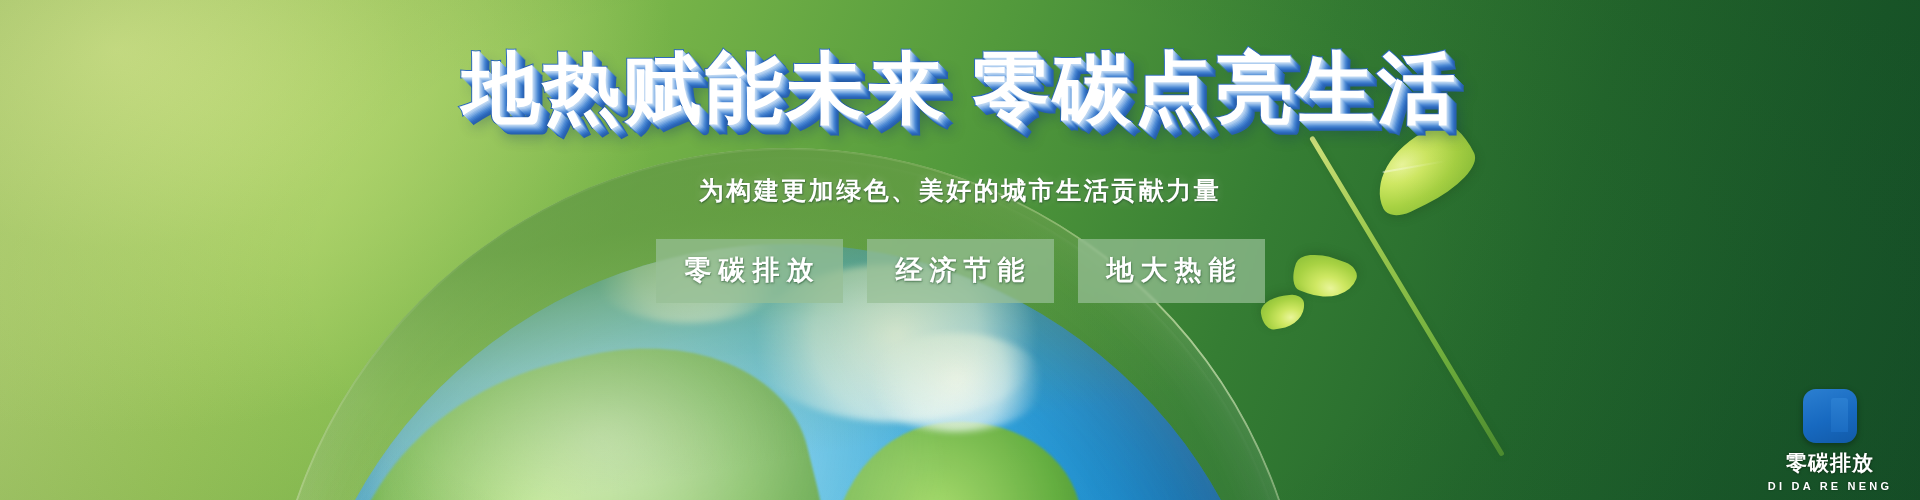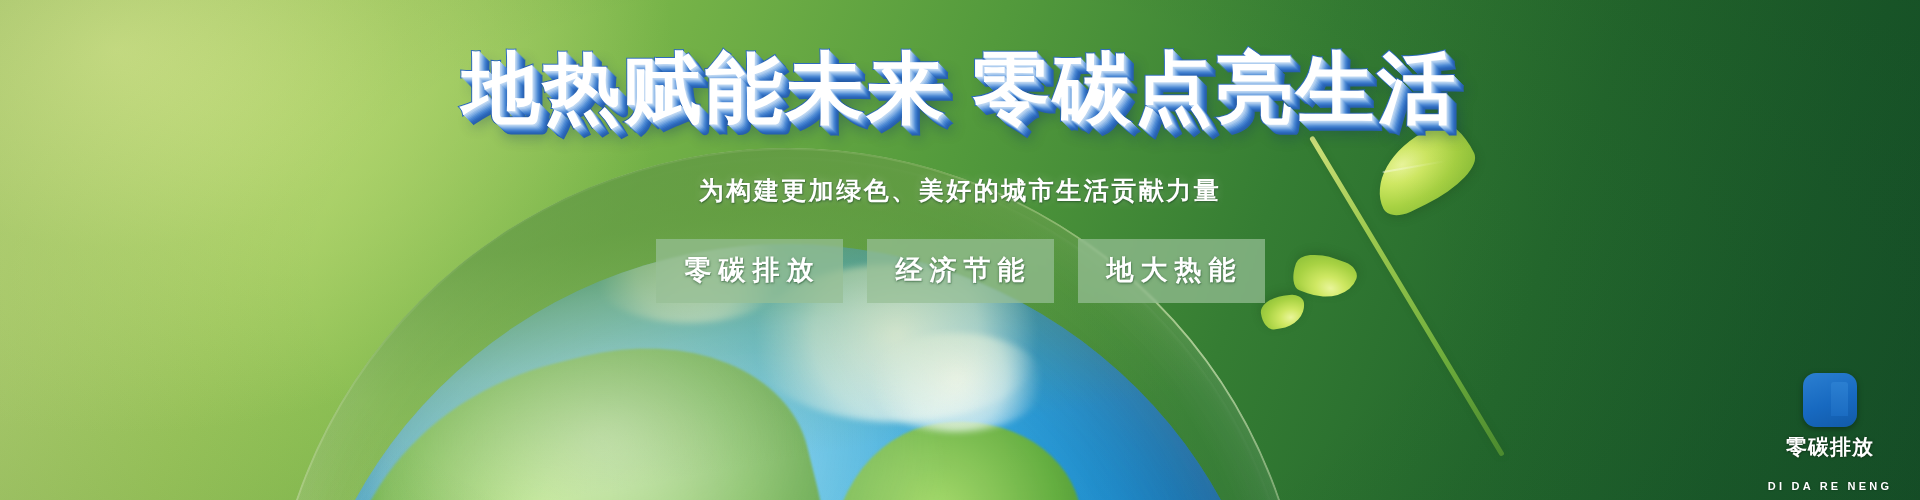--- a/index.html
+++ b/index.html
@@ -297,21 +297,21 @@
     border-radius:3px 3px 0 0;
   }
   .logo-cn {
     margin-top:6px;
     font-size:21px; font-weight:bold; letter-spacing:1px;
     color:#ffffff;
     text-shadow:0 0 3px rgba(0,0,0,0.5), 1px 1px 0 rgba(20,70,30,0.6);
     white-space:nowrap;
   }
   .logo-en {
-    margin-top:19px;
+    margin-top:3px;
     font-size:11px; font-weight:bold; letter-spacing:3.2px;
     color:#ffffff;
     text-shadow:0 0 2px rgba(0,0,0,0.45);
     white-space:nowrap;
   }
 </style>
 </head>
 <body>
 
 <div id="banner">

